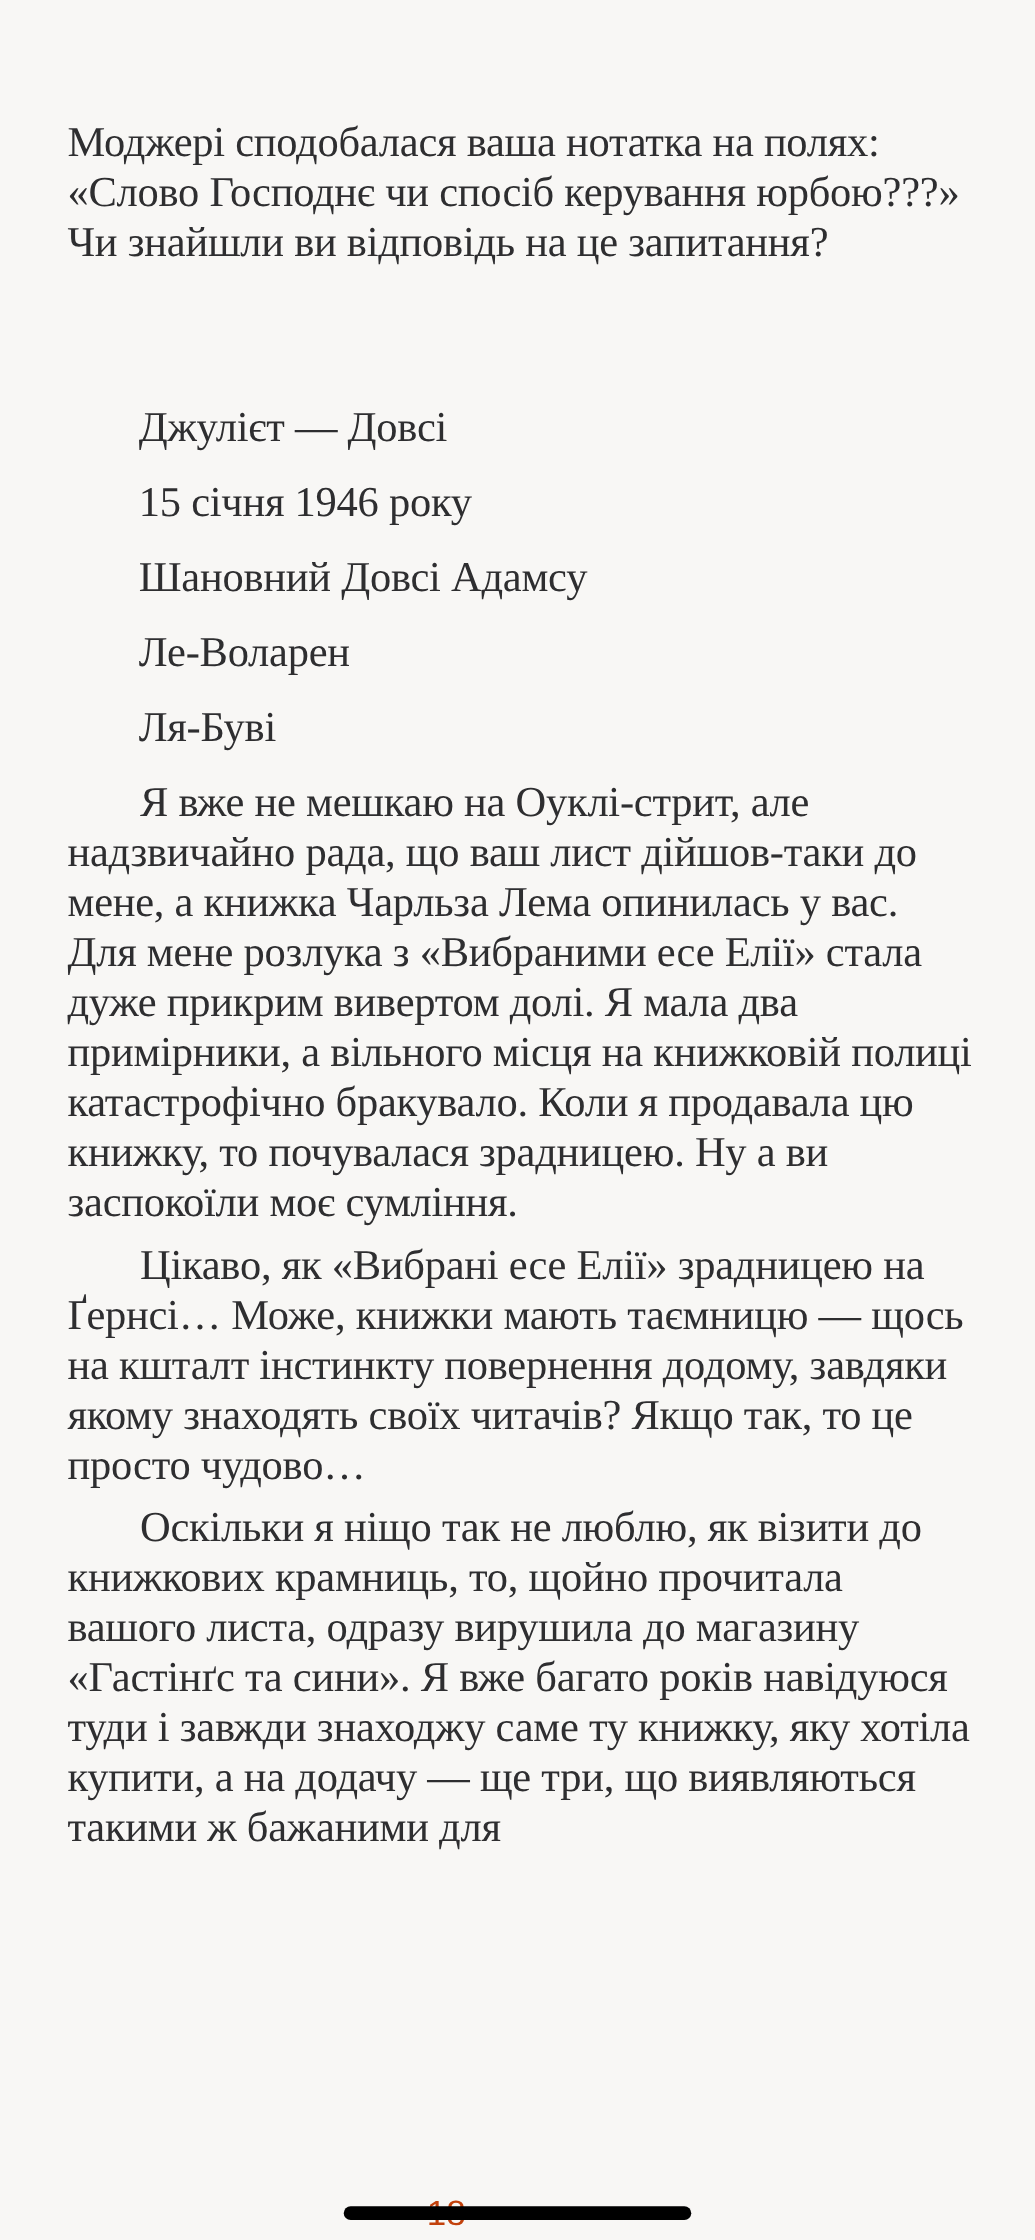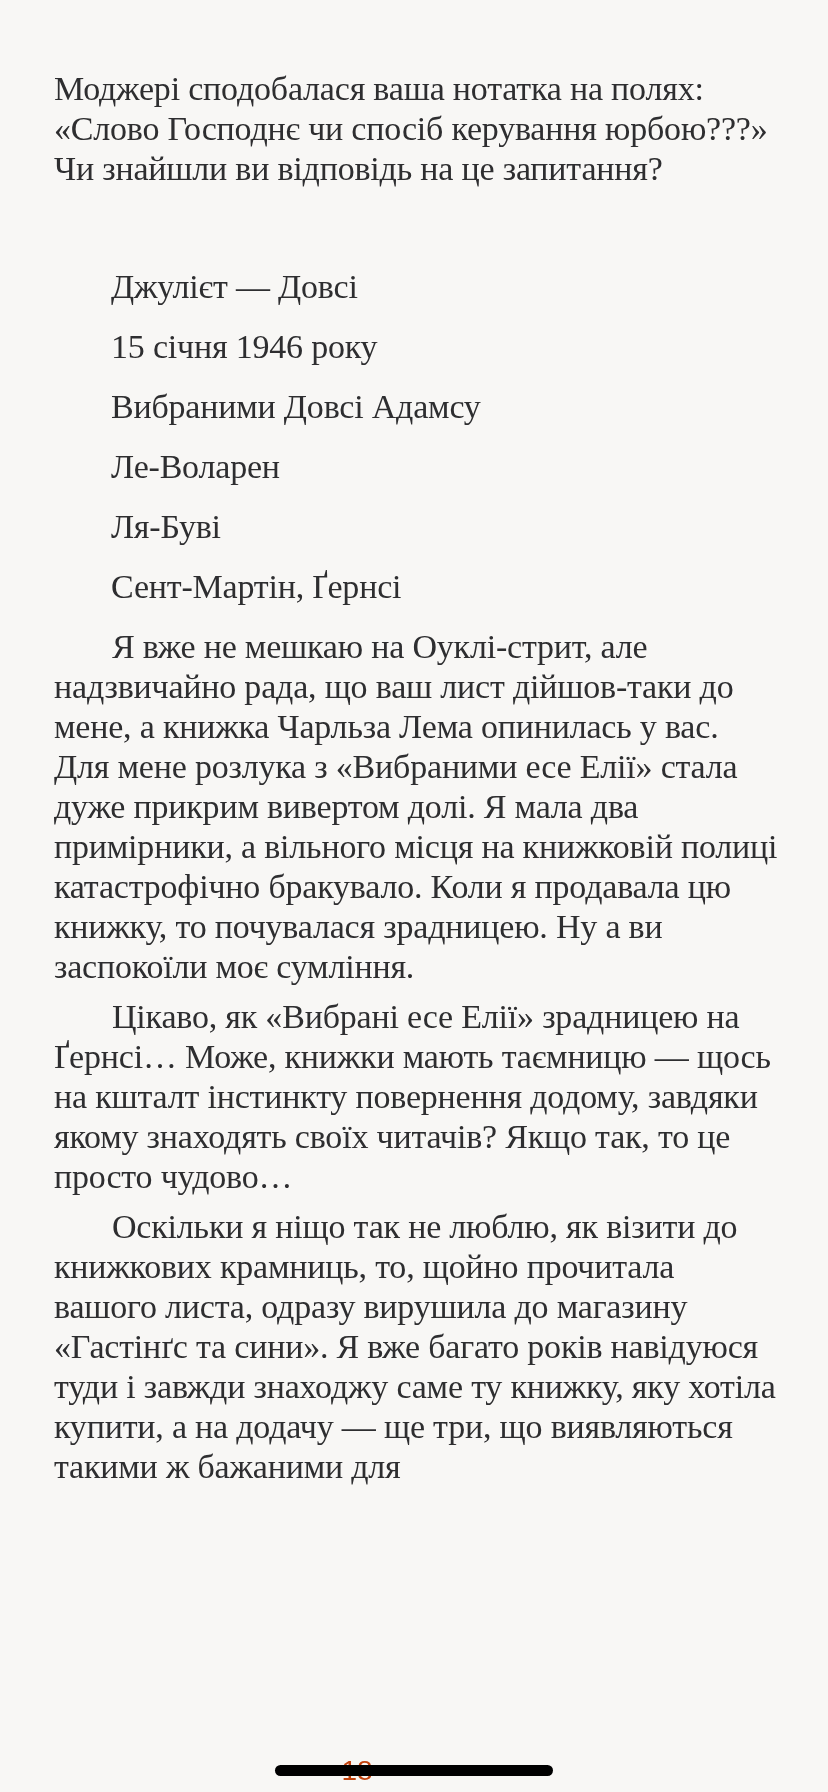--- a/index.html
+++ b/index.html
@@ -18,32 +18,32 @@
     width: 828px;
     height: 1792px;
     background: #f8f7f5;
     box-sizing: border-box;
   }
   .content {
     position: absolute;
     top: 0;
     left: 54px;
     width: 725px;
-    padding-top: 69px;
+    padding-top: 95px;
     font-size: 34px;
     line-height: 40px;
     color: #2e2e30;
     text-align: left;
     letter-spacing: -0.2px;
   }
   .opening-paragraph {
     margin: 0;
   }
   .letter-heading {
-    margin-top: 78px;
+    margin-top: 108px;
     margin-left: 57px;
   }
   .letter-heading .heading-line {
     margin: 0 0 20px 0;
   }
   .salutation {
     margin: 75px 0 0 57px;
   }
   .body-para {
     margin: 10px 0 0 0;
@@ -77,24 +77,23 @@
 
 <div class="reader-page">
 
   <div class="content">
 
     <p class="opening-paragraph">Моджері сподобалася ваша нотатка на полях: «Слово Господнє чи спосіб керування юрбою???» Чи знайшли ви відповідь на це запитання?</p>
 
     <div class="letter-heading">
       <div class="heading-line">Джулієт — Довсі</div>
       <div class="heading-line">15 січня 1946 року</div>
-      <div class="heading-line">Вибраними Довсі Адамсу</div>
+      <div class="heading-line">Шановний Довсі Адамсу</div>
       <div class="heading-line">Ле-Воларен</div>
       <div class="heading-line">Ля-Буві</div>
-      <div class="heading-line">Сент-Мартін, Ґернсі</div>
     </div>
 
 
     <p class="body-para">Я вже не мешкаю на Оуклі-стрит, але надзвичайно рада, що ваш лист дійшов-таки до мене, а книжка Чарльза Лема опинилась у вас. Для мене розлука з «Вибраними есе Елії» стала дуже прикрим вивертом долі. Я мала два примірники, а вільного місця на книжковій полиці катастрофічно бракувало. Коли я продавала цю книжку, то почувалася зрадницею. Ну а ви заспокоїли моє сумління.</p>
 
     <p class="body-para">Цікаво, як «Вибрані есе Елії» зрадницею на Ґернсі… Може, книжки мають таємницю — щось на кшталт інстинкту повернення додому, завдяки якому знаходять своїх читачів? Якщо так, то це просто чудово…</p>
 
     <p class="body-para">Оскільки я ніщо так не люблю, як візити до книжкових крамниць, то, щойно прочитала вашого листа, одразу вирушила до магазину «Гастінґс та сини». Я вже багато років навідуюся туди і завжди знаходжу саме ту книжку, яку хотіла купити, а на додачу — ще три, що виявляються такими ж бажаними для</p>
 
   </div>

